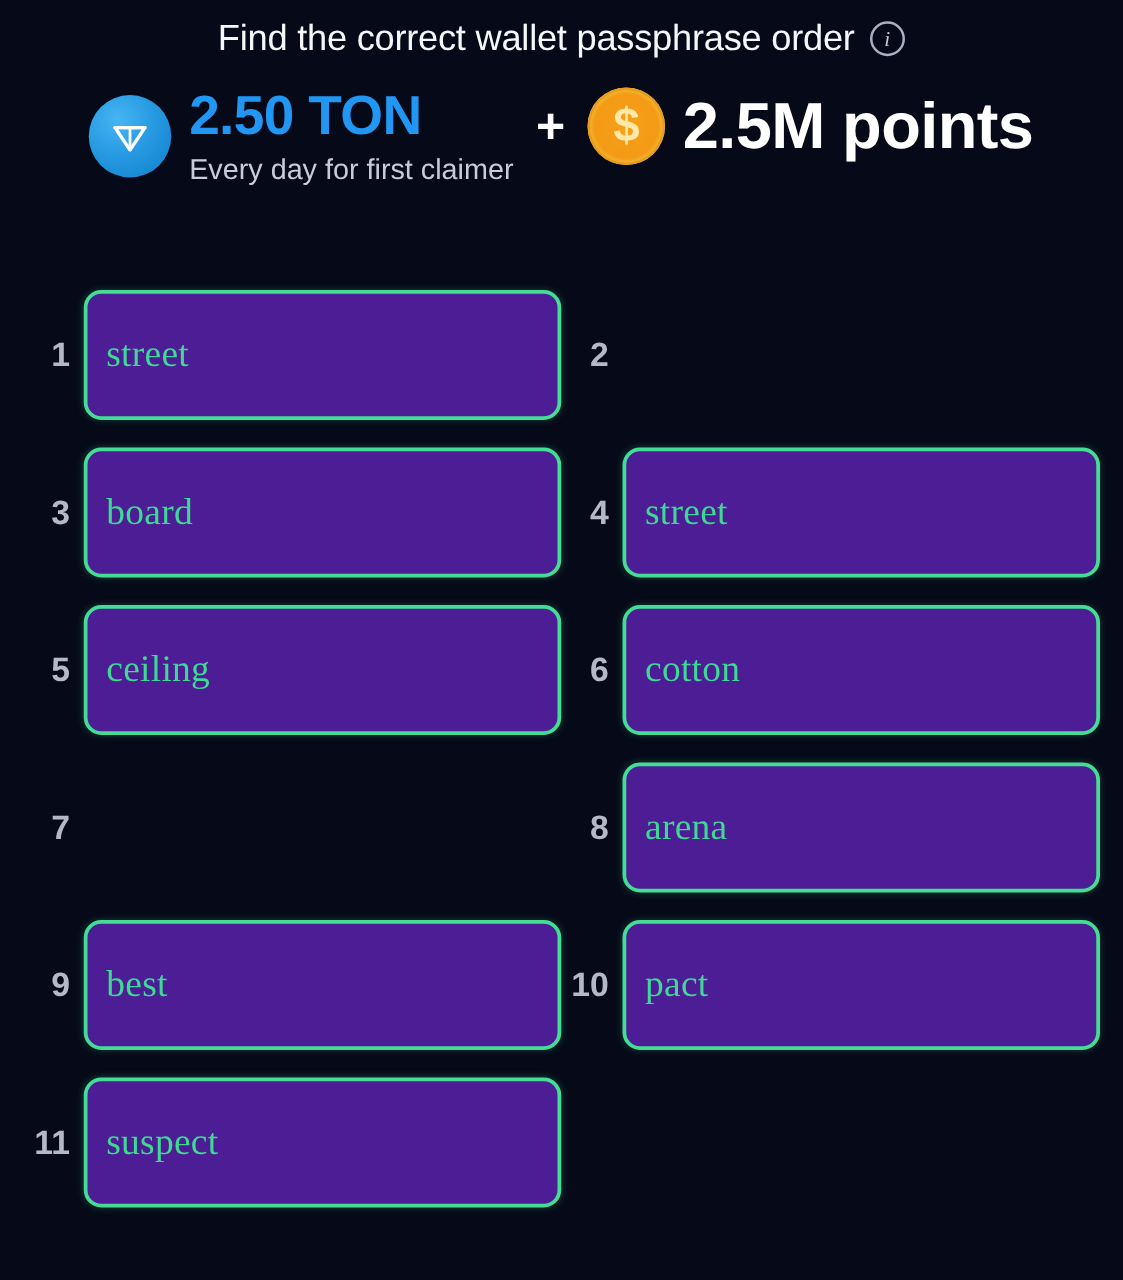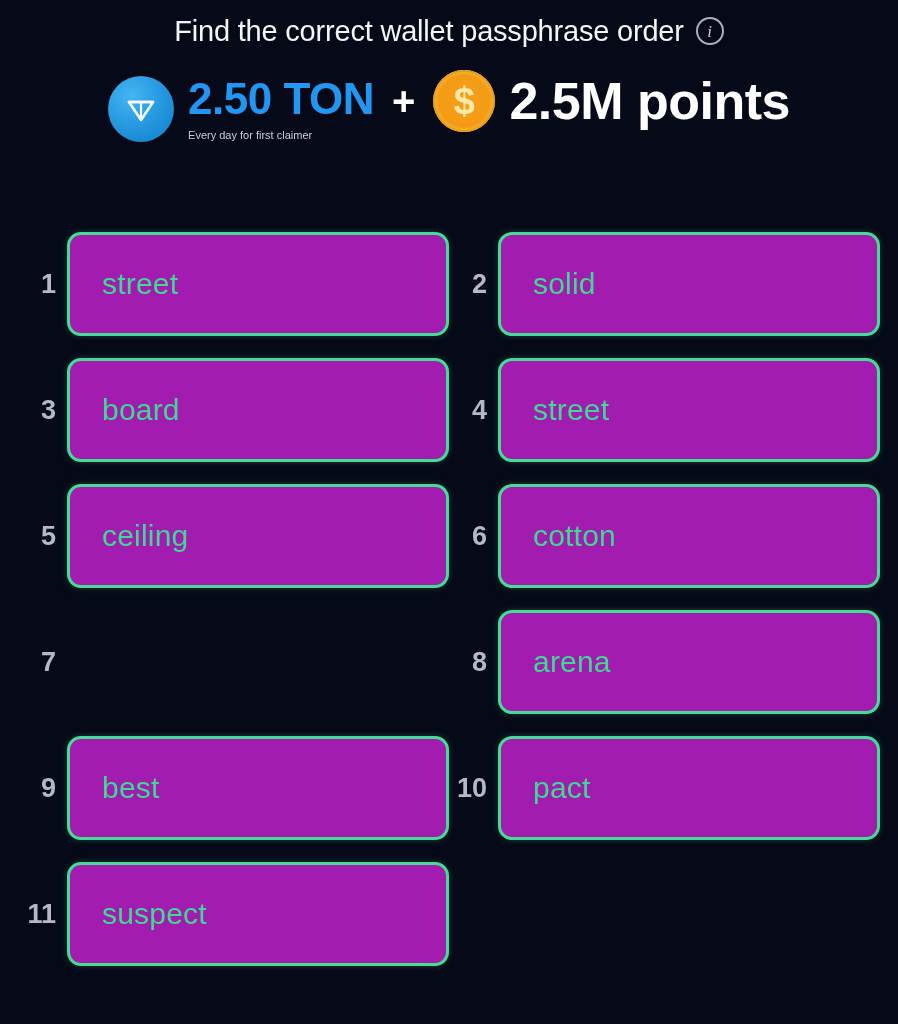--- a/index.html
+++ b/index.html
@@ -79,21 +79,21 @@
   }
   .ton-amount {
     color:#2196f3;
     font-size:44px;
     font-weight:bold;
     letter-spacing:-0.5px;
     white-space:nowrap;
   }
   .ton-sub {
     color:#c8ccd8;
-    font-size:11px;
+    font-size:23px;
     font-weight:400;
     margin-top:9px;
     white-space:nowrap;
   }
   .plus-sign {
     color:#ffffff;
     font-size:40px;
     font-weight:bold;
     line-height:1;
     margin-bottom:16px;
@@ -152,25 +152,26 @@
     color:#b3b9c7;
     font-size:27px;
     font-weight:bold;
     flex:0 0 auto;
   }
   .word-box {
     flex:1 1 auto;
     height:104px;
     border:3px solid #45dd95;
     border-radius:14px;
-    background:#a21caf;
-    display:flex;
-    align-items:center;
-    padding-left:32px;
+    background:#4c1d95;
+    display:flex;
+    align-items:center;
+    padding-left:15px;
     box-shadow:0 0 6px rgba(69,221,149,0.25);
+    font-family:Liberation Serif, serif;
   }
   .word-text {
     color:#3fd894;
     font-size:30px;
     font-weight:400;
     letter-spacing:0.2px;
   }
 </style>
 </head>
 <body>
@@ -213,23 +214,20 @@
 
     <div class="cell">
       <span class="cell-index">1</span>
       <div class="word-box">
         <span class="word-text">street</span>
       </div>
     </div>
 
     <div class="cell">
       <span class="cell-index">2</span>
-      <div class="word-box">
-        <span class="word-text">solid</span>
-      </div>
     </div>
 
     <div class="cell">
       <span class="cell-index">3</span>
       <div class="word-box">
         <span class="word-text">board</span>
       </div>
     </div>
 
     <div class="cell">

